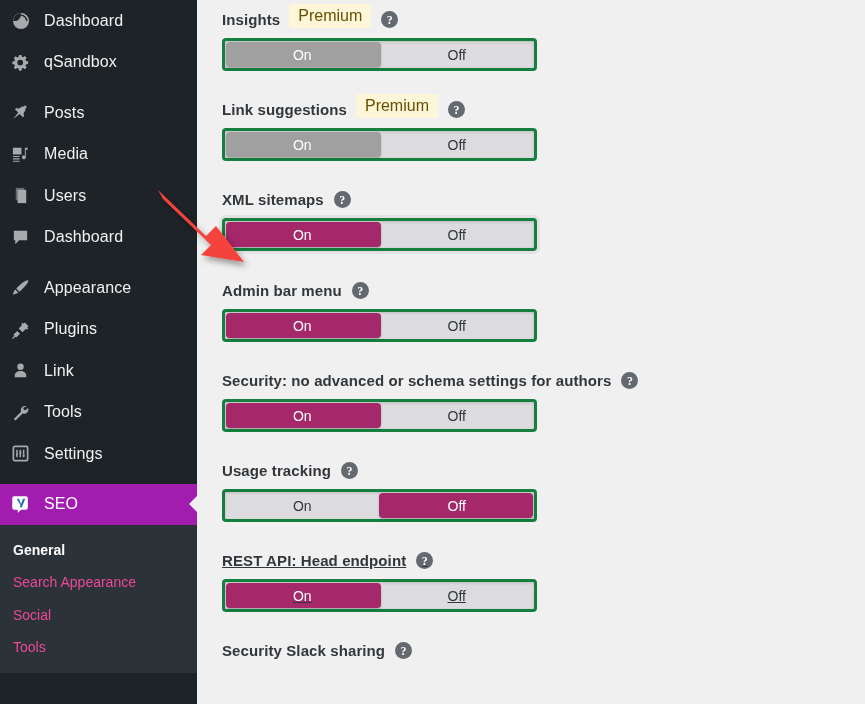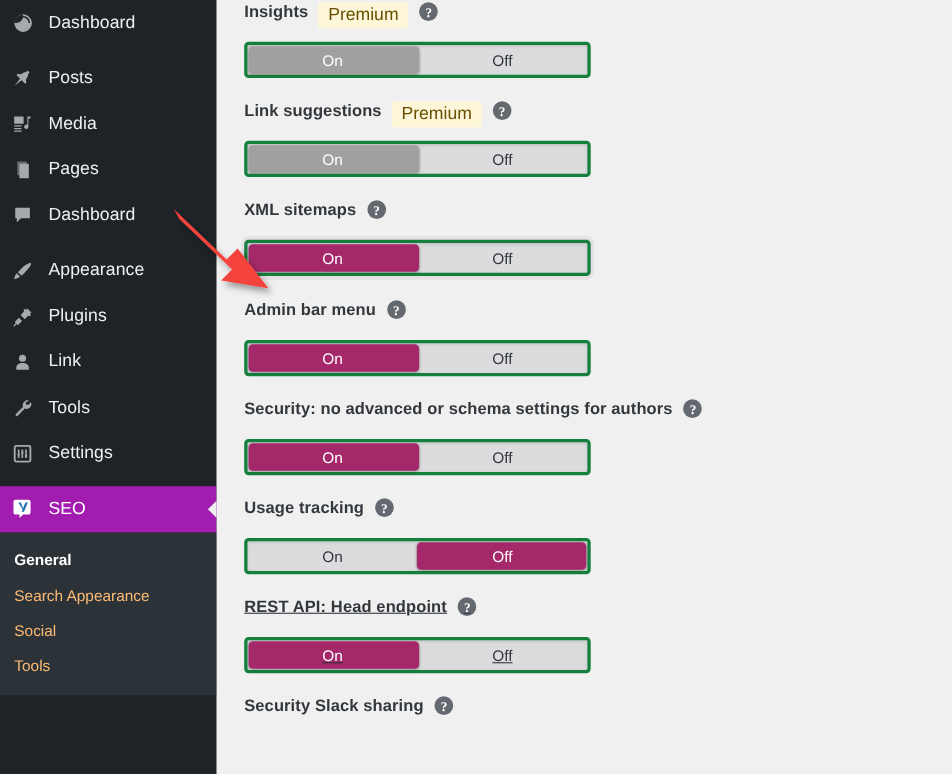--- a/index.html
+++ b/index.html
@@ -91,21 +91,21 @@
   }
   .submenu {
     list-style: none;
     margin: 0;
     padding: 9px 0 10px 0;
     background: #2c3338;
   }
   .submenu li {
     padding: 6px 0 6px 13px;
     font-size: 14px;
-    color: #fdba74;
+    color: #ec4899;
     cursor: pointer;
     line-height: 1.45;
   }
   .submenu li.current {
     color: #fff;
     font-weight: bold;
   }
 
   
   .content {
@@ -115,21 +115,21 @@
     padding: 0 0 0 25px;
     box-sizing: border-box;
     overflow: hidden;
     position: relative;
   }
   .setting {
     padding-top: 0;
   }
   .setting-head {
     display: flex;
-    align-items: flex-start;
+    align-items: flex-end;
     height: 26px;
     margin: 0;
   }
   .setting-label {
     font-size: 15px;
     font-weight: bold;
     color: #32373c;
     letter-spacing: 0.1px;
   }
   .badge-premium {
@@ -229,20 +229,28 @@
 
       <li class="menu-item">
         <span class="mi-icon">
           <svg width="20" height="20" viewBox="0 0 20 20">
               <path d="M10 2a8 8 0 108 8 8 8 0 00-8-8zm0 1.6A6.4 6.4 0 013.6 10H2.2A7.8 7.8 0 0110 2.2zM5.2 5.2l4 4a1.1 1.1 0 001.6 1.6l-4-4zM10 3.6a6.4 6.4 0 016.4 6.4h-1.4A5 5 0 0010 5z"></path>
             </svg>
         </span>
         <span class="mi-label">Dashboard</span>
       </li>
 
+      <li class="menu-item">
+        <span class="mi-icon">
+          <svg width="19" height="19" viewBox="0 0 20 20">
+              <path d="M18 11.3v-2.6l-2.2-.4a6 6 0 00-.6-1.4l1.3-1.8-1.9-1.9-1.8 1.3a6 6 0 00-1.4-.6L11 2H8.4L8 4.2a6 6 0 00-1.4.6L4.8 3.5 2.9 5.4l1.3 1.8a6 6 0 00-.6 1.4L1.4 9v2.6l2.2.4a6 6 0 00.6 1.4l-1.3 1.8 1.9 1.9 1.8-1.3a6 6 0 001.4.6l.4 2.2H11l.4-2.2a6 6 0 001.4-.6l1.8 1.3 1.9-1.9-1.3-1.8a6 6 0 00.6-1.4zM9.7 13a3 3 0 113-3 3 3 0 01-3 3z"></path>
+            </svg>
+        </span>
+        <span class="mi-label">qSandbox</span>
+      </li>
 
       <li class="menu-item sep-top">
         <span class="mi-icon">
           <svg width="19" height="19" viewBox="0 0 20 20">
               <path d="M14.9 2.3l-1.6 1.6c-.6-.2-1.5-.2-2.3.3l-2 1.3c-.6.4-1.4.5-2 .3L5.5 5.3 4.2 6.6l3.4 3.4-5.3 6.8 6.8-5.3 3.4 3.4 1.3-1.3-.5-1.5c-.2-.6-.1-1.4.3-2l1.3-2c.5-.8.5-1.7.3-2.3l1.6-1.6z"></path>
             </svg>
         </span>
         <span class="mi-label">Posts</span>
       </li>
 
@@ -255,21 +263,21 @@
         <span class="mi-label">Media</span>
       </li>
 
       <li class="menu-item">
         <span class="mi-icon">
           <svg width="19" height="19" viewBox="0 0 20 20">
               <path d="M5 2h9v13H5z" fill-opacity=".55"></path>
               <path d="M7 4h9v14H7z"></path>
             </svg>
         </span>
-        <span class="mi-label">Pages</span>
+        <span class="mi-label">Users</span>
       </li>
 
       <li class="menu-item">
         <span class="mi-icon">
           <svg width="19" height="19" viewBox="0 0 20 20">
               <path d="M3 3h14v10H8.5L4.5 17v-4H3z"></path>
             </svg>
         </span>
         <span class="mi-label">Dashboard</span>
       </li>

